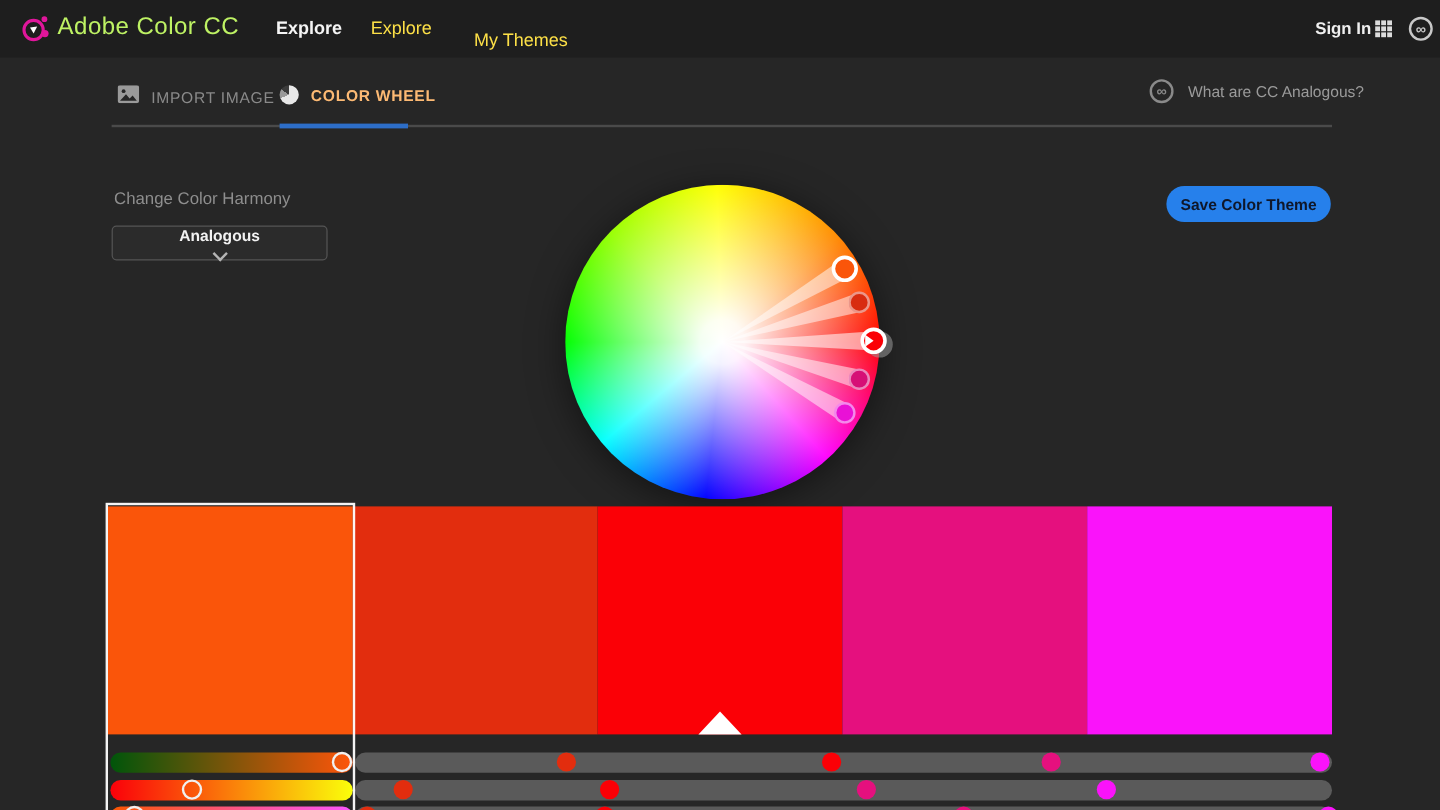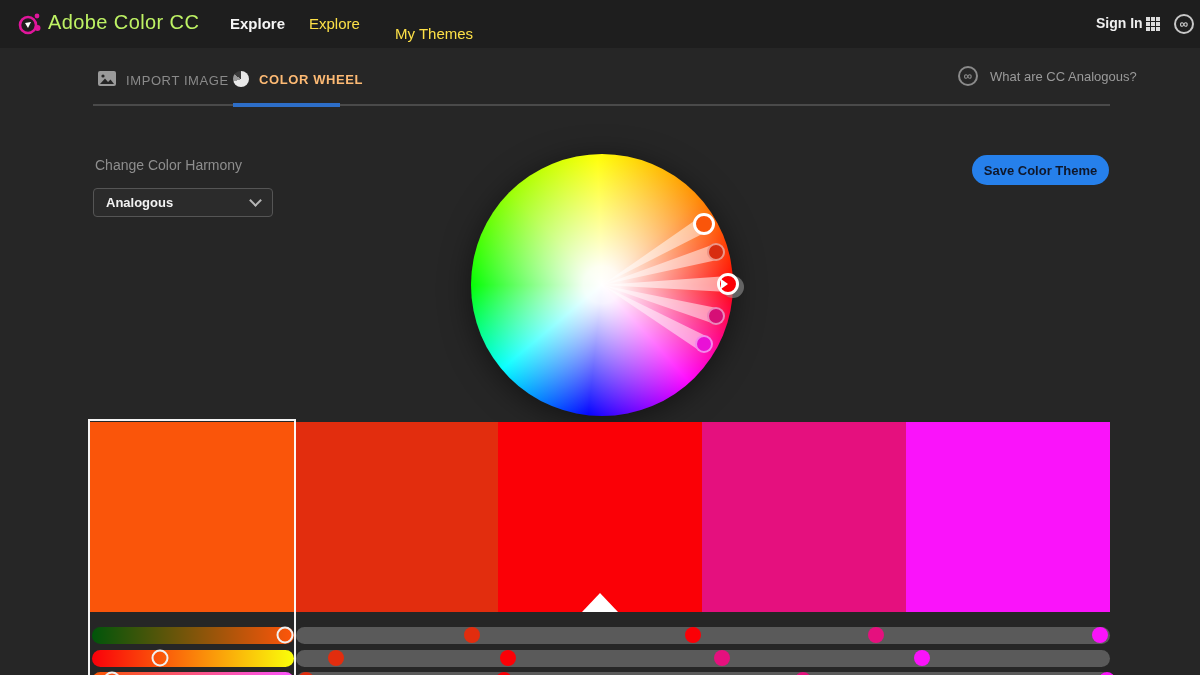--- a/index.html
+++ b/index.html
@@ -30,21 +30,21 @@
   .wheel-glyph{width:16px;height:16px;border-radius:50%;
      background:conic-gradient(#E8E8E8 0 250deg,#9A9A9A 250deg 305deg,#3C3C3C 305deg 360deg);}
   .cc-help{position:absolute;left:958px;top:66px;display:flex;align-items:center;gap:12px;cursor:pointer;}
   .cc-help .cc-circle{border-color:#8A8A8A;color:#8A8A8A;}
   .cc-help-label{font-size:13px;color:#9A9A9A;}
 
   
   .harmony-label{position:absolute;left:95px;top:157px;font-size:14px;color:#8E8E8E;}
   .dropdown{position:absolute;left:93px;top:188px;width:180px;height:29px;background:#2B2B2B;
             border:1px solid #555;border-radius:4px;box-sizing:border-box;display:flex;
-            align-items:center;justify-content:space-between;padding:0 12px;cursor:pointer;}
+            align-items:center;justify-content:space-between;padding:0 12px;cursor:pointer;flex-direction:column;}
   .dropdown-value{font-size:13px;font-weight:700;color:#F2F2F2;}
   .chev{width:7px;height:7px;border-right:2px solid #B5B5B5;border-bottom:2px solid #B5B5B5;
         transform:rotate(45deg);margin-top:-4px;}
 
   
   .save-btn{position:absolute;left:972px;top:155px;width:137px;height:30px;border-radius:15px;
             border:none;color:#0f172a;font-size:13px;font-weight:700;cursor:pointer;
             font-family:"Liberation Sans",sans-serif;}
 
   

